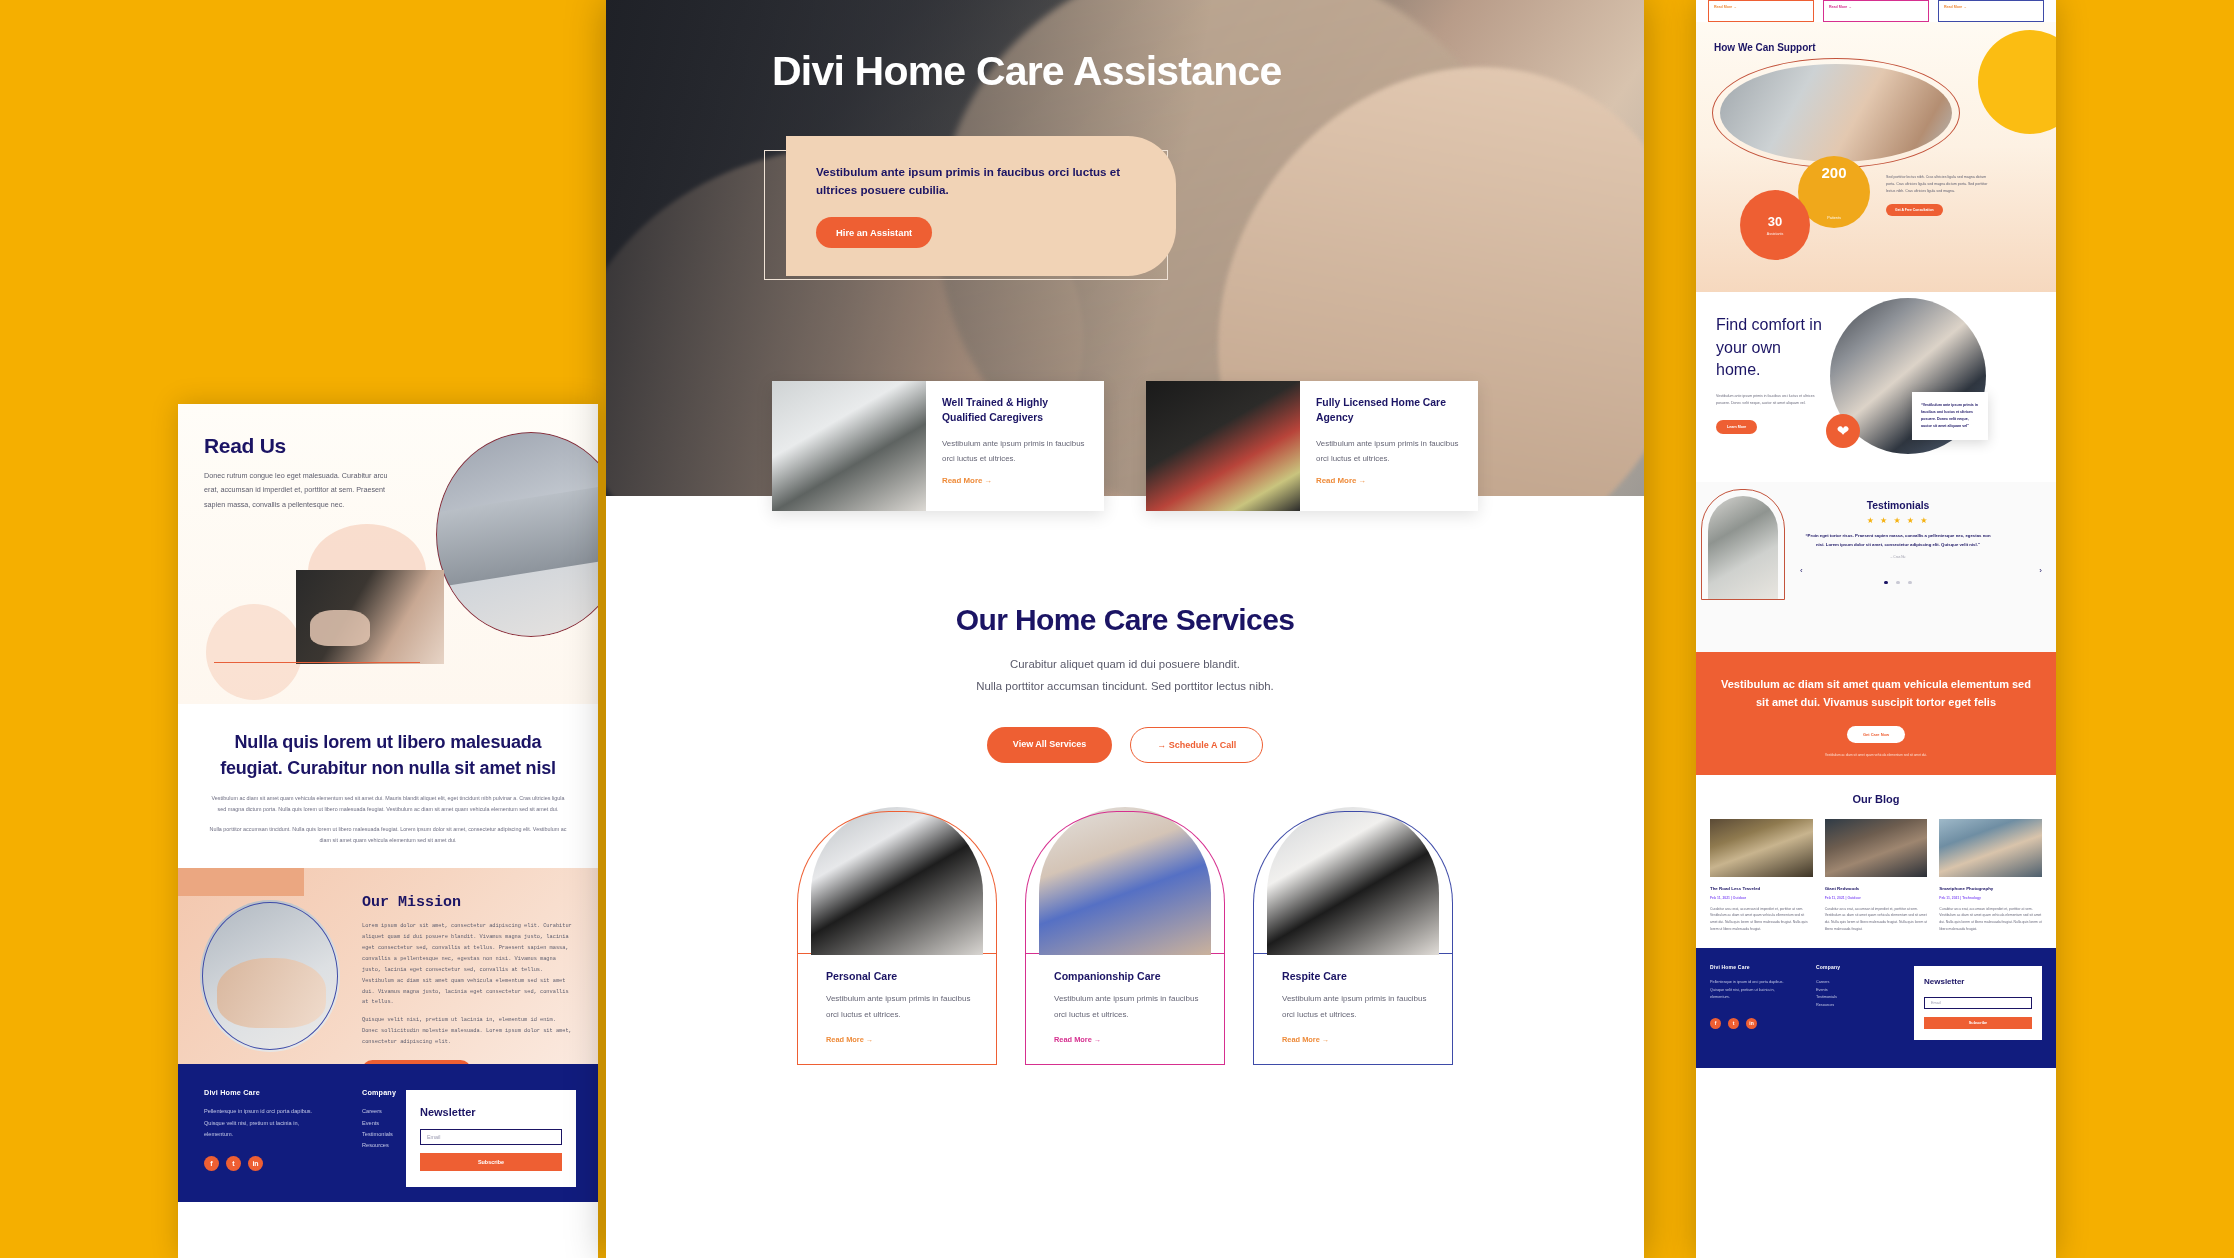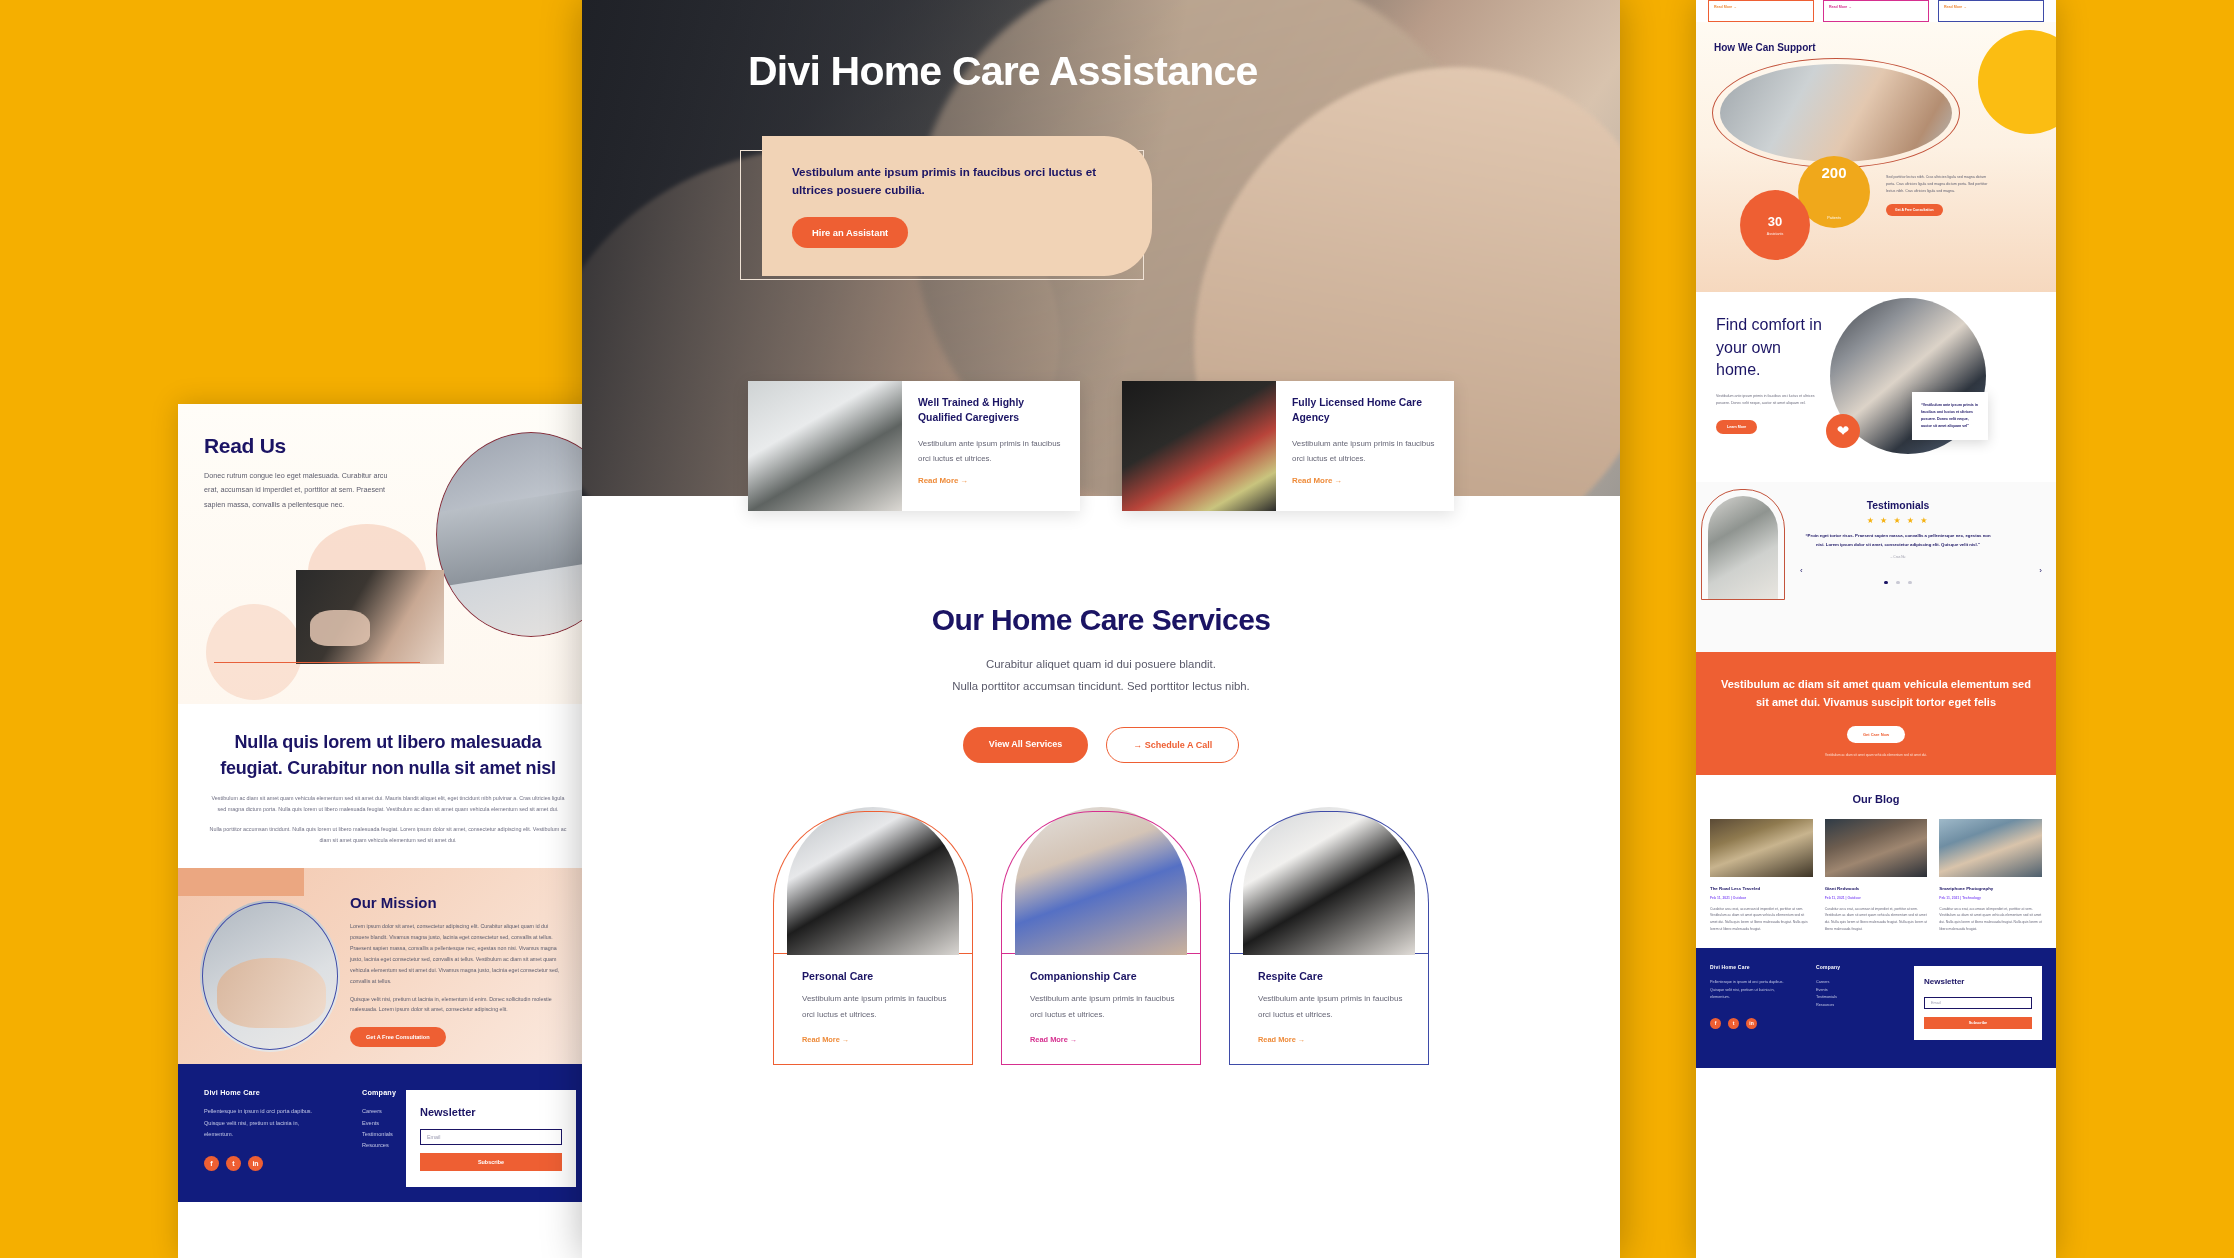--- a/index.html
+++ b/index.html
@@ -36,21 +36,21 @@
   .lp-nulla h3 { color:#1B1464; font-size:18px; line-height:1.42; font-weight:bold; letter-spacing:-.2px;}
   .lp-nulla p { color:#707084; font-size:5.4px; line-height:2.1; margin-top:12px; }
   .lp-nulla p + p { margin-top:8px; }
 
   .lp-mission { position:relative; height:196px; background:linear-gradient(135deg,#F3C7AE 0%,#F6D6C2 45%,#FBEAE0 100%); }
   .lp-mission .mblock { position:absolute; left:0; top:0; width:126px; height:28px; background:#EBA781; }
   .mission-oval { position:absolute; left:22px; top:32px; width:140px; height:152px; border-radius:50%;
                   background:linear-gradient(150deg,#aeb6bf,#dde0e3 60%,#eceae8); overflow:hidden; }
   .mission-oval:after{content:"";position:absolute;inset:2px;border-radius:50%;border:1.2px solid #3E4BA8;}
   .mission-oval .hand{position:absolute;left:12%;top:38%;width:78%;height:46%;border-radius:46% 46% 36% 36%;background:linear-gradient(120deg,#d8b69d,#f0dccd);}
-  .mission-txt { position:absolute; left:172px; top:26px; width:210px; }
+  .mission-txt { position:absolute; left:184px; top:26px; width:210px;font-family:Liberation Mono, monospace; }
   .mission-txt h3 { color:#1B1464; font-size:15px; font-weight:bold; }
   .mission-txt p { color:#5c5c6d; font-size:5.3px; line-height:2.05; margin-top:10px; }
   .mission-txt p+p{ margin-top:7px; }
   .btn-pill { display:inline-block; background:#EE5F33; color:#fff; border-radius:999px;
               font-size:5.6px; font-weight:bold; padding:7px 16px; margin-top:12px; }
 
   
   .site-footer { position:relative; background:#111C7E; padding:24px 26px; height:138px; }
   .f-cols { display:flex; gap:46px; }
   .f-col h4 { color:#fff; font-size:7.2px; font-weight:bold; letter-spacing:.2px; }
@@ -61,21 +61,21 @@
   .f-social span { width:15px; height:15px; border-radius:50%; background:#EE5F33; color:#fff;
                    font-size:7px; display:flex; align-items:center; justify-content:center; font-weight:bold;}
   .newsbox { position:absolute; right:22px; top:26px; width:170px; background:#fff; padding:16px 14px; }
   .newsbox h4 { color:#1B1464; font-size:11px; font-weight:bold; }
   .news-input { margin-top:11px; border:1.2px solid #1B1464; height:16px; display:flex; align-items:center;
                 padding:0 6px; color:#9a9ab0; font-size:5.4px; }
   .news-btn { margin-top:8px; background:#EE5F33; color:#fff; text-align:center; font-size:5.4px;
               font-weight:bold; padding:6px 0; }
 
   
-  #page-center { left:582px; top:0; width:1038px; height:1258px; box-shadow:0 0 38px rgba(0,0,0,.28); }
+  #page-center { left:606px; top:0; width:1038px; height:1258px; box-shadow:0 0 38px rgba(0,0,0,.28); }
   .hero { position:relative; height:496px; overflow:hidden;
           background:linear-gradient(125deg,#2c2f36 0%,#3a3b40 22%,#6d6a63 46%,#b89c89 62%,#d8c3ae 78%,#9d9994 100%); }
   .hero .arm { position:absolute; border-radius:50%; }
   .hero .arm1 { left:-40px; top:150px; width:520px; height:420px; background:linear-gradient(120deg,#e3c7ae,#cda88d); filter:blur(2px); transform:rotate(-14deg); }
   .hero .arm2 { left:330px; top:-40px; width:600px; height:560px; background:linear-gradient(150deg,#cdb49c,#9c8b7c); filter:blur(3px); opacity:.9; transform:rotate(18deg); }
   .hero .arm3 { left:620px; top:60px; width:460px; height:520px; background:linear-gradient(160deg,#e6cdb6,#b89b83); filter:blur(2px); transform:rotate(30deg); }
   .hero .shade { position:absolute; inset:0; background:linear-gradient(100deg,rgba(30,32,38,.92) 0%,rgba(40,42,48,.55) 26%,rgba(0,0,0,0) 54%); }
   .hero-inner { position:absolute; left:166px; top:46px; width:660px; }
   .hero-inner h1 { color:#fff; font-size:41px; line-height:1.26; font-weight:bold; letter-spacing:-.8px; }
   .hero-card-wrap { position:relative; margin-top:38px; width:404px; }

